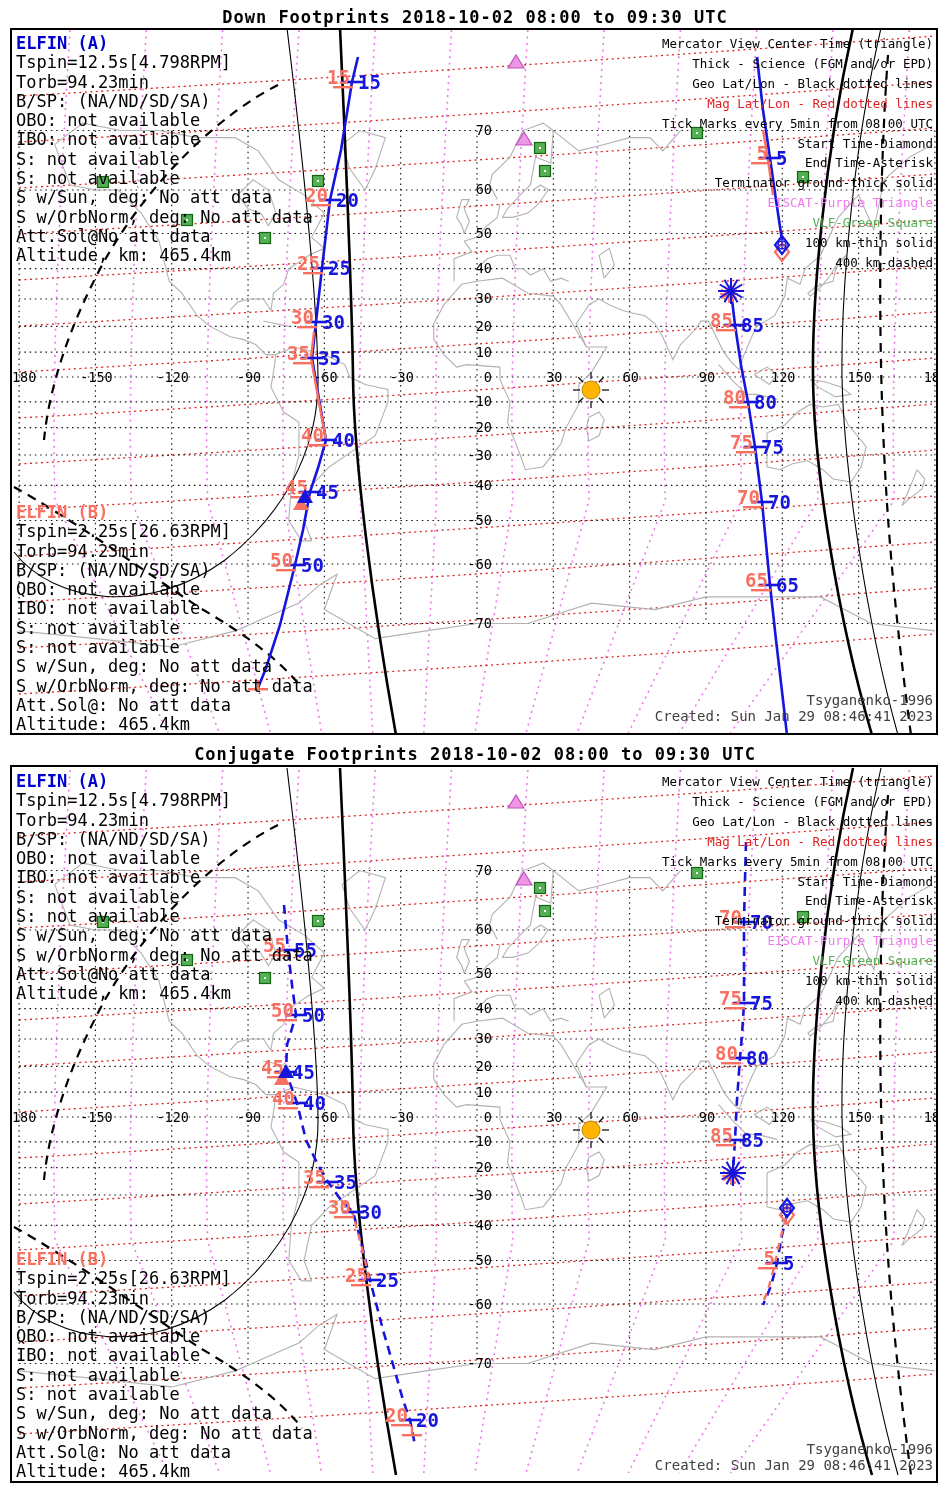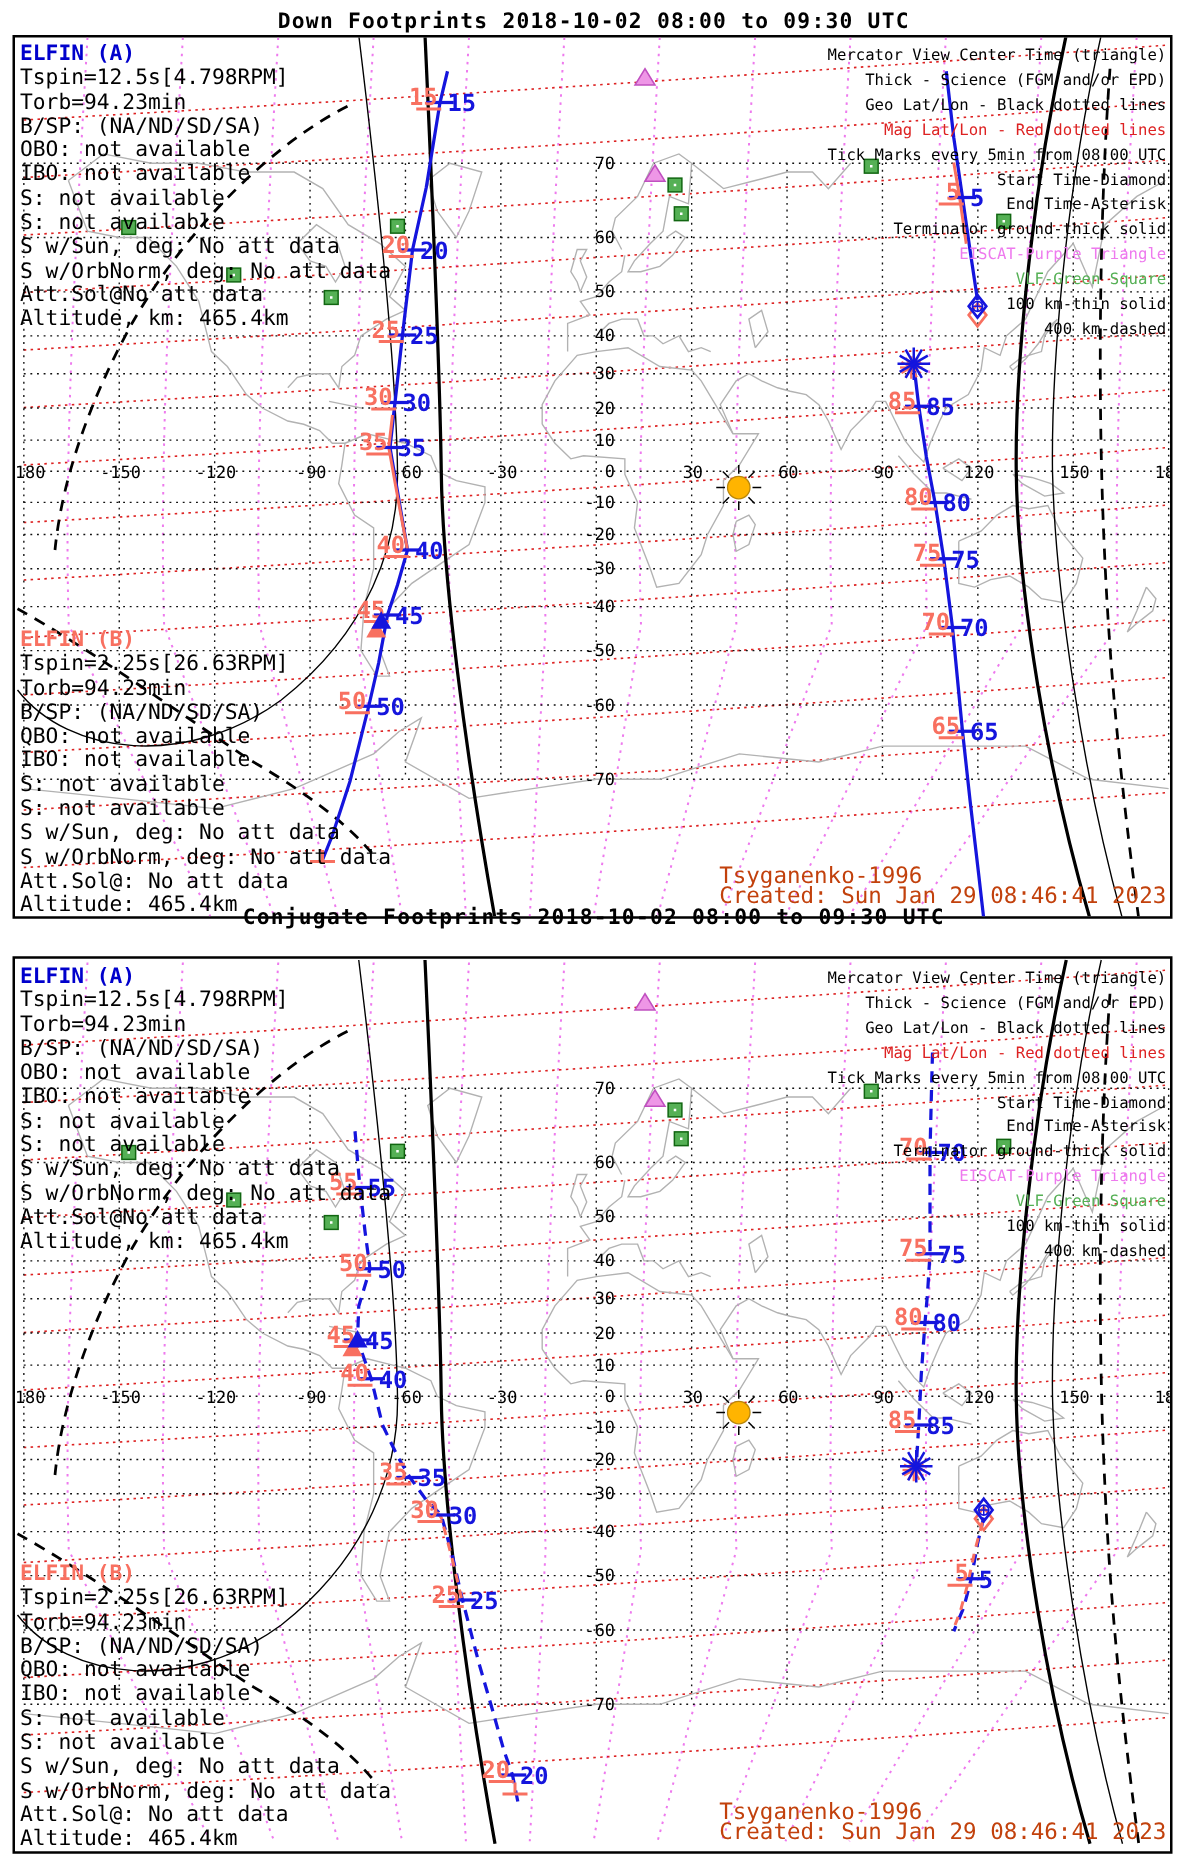--- a/index.html
+++ b/index.html
@@ -6,21 +6,21 @@
   .page{position:relative;width:950px;height:1500px;background:#fff;overflow:hidden;
         font-family:"DejaVu Sans Mono",monospace;border-radius:31px;}
   .ptitle{position:absolute;left:0;width:100%;text-align:center;font-size:17px;
         font-weight:bold;letter-spacing:1px;color:#000;white-space:pre;}
   .pbox{position:absolute;left:10px;width:928px;border:2px solid #000;
         box-sizing:border-box;background:#fff;}
   .pbox svg{position:absolute;left:0;top:0;display:block;}
   .info{position:absolute;font-size:17px;line-height:19.3px;white-space:pre;color:#000;z-index:5;}
   .info .hd{font-weight:bold;}
   .legend{position:absolute;text-align:right;font-size:12.5px;line-height:19.9px;white-space:pre;z-index:5;}
-  .credit{position:absolute;text-align:left;font-size:18px;line-height:15.5px;color:#c2410c;z-index:5;}
+  .credit{position:absolute;text-align:right;font-size:14px;line-height:15.5px;color:#404040;z-index:5;}
   svg text{font-family:"DejaVu Sans Mono",monospace;}
   .axis-label{font-size:13.5px;fill:#000;}
   .tick-label{font-size:19px;font-weight:bold;}
 </style>
 </head>
 <body>
 
 <div class="page">
 
   <div class="ptitle" style="top:7px">Down Footprints 2018-10-02 08:00 to 09:30 UTC</div>
@@ -250,21 +250,21 @@
       </svg>
     <div class="info" id="infoA0" style="left:4px;top:4px"><div class="hd" style="color: rgb(0, 0, 204);">ELFIN (A)</div><div>Tspin=12.5s[4.798RPM]</div><div>Torb=94.23min</div><div>B/SP: (NA/ND/SD/SA)</div><div>OBO: not available</div><div>IBO: not available</div><div>S: not available</div><div>S: not available</div><div>S w/Sun, deg: No att data</div><div>S w/OrbNorm, deg: No att data</div><div>Att.Sol@No att data</div><div>Altitude, km: 465.4km</div></div>
     <div class="info" id="infoB0" style="left:4px;top:473px"><div class="hd" style="color: rgb(248, 112, 96);">ELFIN (B)</div><div>Tspin=2.25s[26.63RPM]</div><div>Torb=94.23min</div><div>B/SP: (NA/ND/SD/SA)</div><div>QBO: not available</div><div>IBO: not available</div><div>S: not available</div><div>S: not available</div><div>S w/Sun, deg: No att data</div><div>S w/OrbNorm, deg: No att data</div><div>Att.Sol@: No att data</div><div>Altitude: 465.4km</div></div>
     <div class="legend" id="legend0" style="right:3px;top:4px"><div style="color: rgb(0, 0, 0);">Mercator View Center Time (triangle)</div><div style="color: rgb(0, 0, 0);">Thick - Science (FGM and/or EPD)</div><div style="color: rgb(0, 0, 0);">Geo Lat/Lon - Black dotted lines</div><div style="color: rgb(221, 34, 34);">Mag Lat/Lon - Red dotted lines</div><div style="color: rgb(0, 0, 0);">Tick Marks every 5min from 08:00 UTC</div><div style="color: rgb(0, 0, 0);">Start Time-Diamond</div><div style="color: rgb(0, 0, 0);">End Time-Asterisk</div><div style="color: rgb(0, 0, 0);">Terminator ground-thick solid</div><div style="color: rgb(238, 122, 238);">EISCAT-Purple Triangle</div><div style="color: rgb(85, 176, 85);">VLF-Green Square</div><div style="color: rgb(0, 0, 0);">100 km-thin solid</div><div style="color: rgb(0, 0, 0);">400 km-dashed</div></div>
     <div class="credit" style="right:3px;top:663px">
       <div>Tsyganenko-1996</div>
       <div>Created: Sun Jan 29 08:46:41 2023</div>
     </div>
   </div>
 
-  <div class="ptitle" style="top:724px">Conjugate Footprints 2018-10-02 08:00 to 09:30 UTC</div>
+  <div class="ptitle" style="top:744px">Conjugate Footprints 2018-10-02 08:00 to 09:30 UTC</div>
   <div class="pbox" style="top:765px;height:718px">
     <svg id="map1" width="924" height="714" viewBox="12 767 924 714">
         <g transform="translate(0,740)">
           <path d="M70,30 C60,200 51,370 55,500 L168.22,733" stroke="#ee7aee" stroke-width="1.6" stroke-dasharray="2 4.5" fill="none"></path>
           <path d="M146.3,30 C136.3,200 127.30000000000001,370 131.3,500 L219.341,733" stroke="#ee7aee" stroke-width="1.6" stroke-dasharray="2 4.5" fill="none"></path>
           <path d="M222.6,30 C212.6,200 203.6,370 207.6,500 L270.462,733" stroke="#ee7aee" stroke-width="1.6" stroke-dasharray="2 4.5" fill="none"></path>
           <path d="M298.9,30 C288.9,200 279.9,370 283.9,500 L321.58299999999997,733" stroke="#ee7aee" stroke-width="1.6" stroke-dasharray="2 4.5" fill="none"></path>
           <path d="M375.2,30 C365.2,200 356.2,370 360.2,500 L372.704,733" stroke="#ee7aee" stroke-width="1.6" stroke-dasharray="2 4.5" fill="none"></path>
           <path d="M451.5,30 C441.5,200 432.5,370 436.5,500 L423.825,733" stroke="#ee7aee" stroke-width="1.6" stroke-dasharray="2 4.5" fill="none"></path>
           <path d="M527.8,30 C517.8,200 508.79999999999995,370 512.8,500 L474.94599999999997,733" stroke="#ee7aee" stroke-width="1.6" stroke-dasharray="2 4.5" fill="none"></path>

